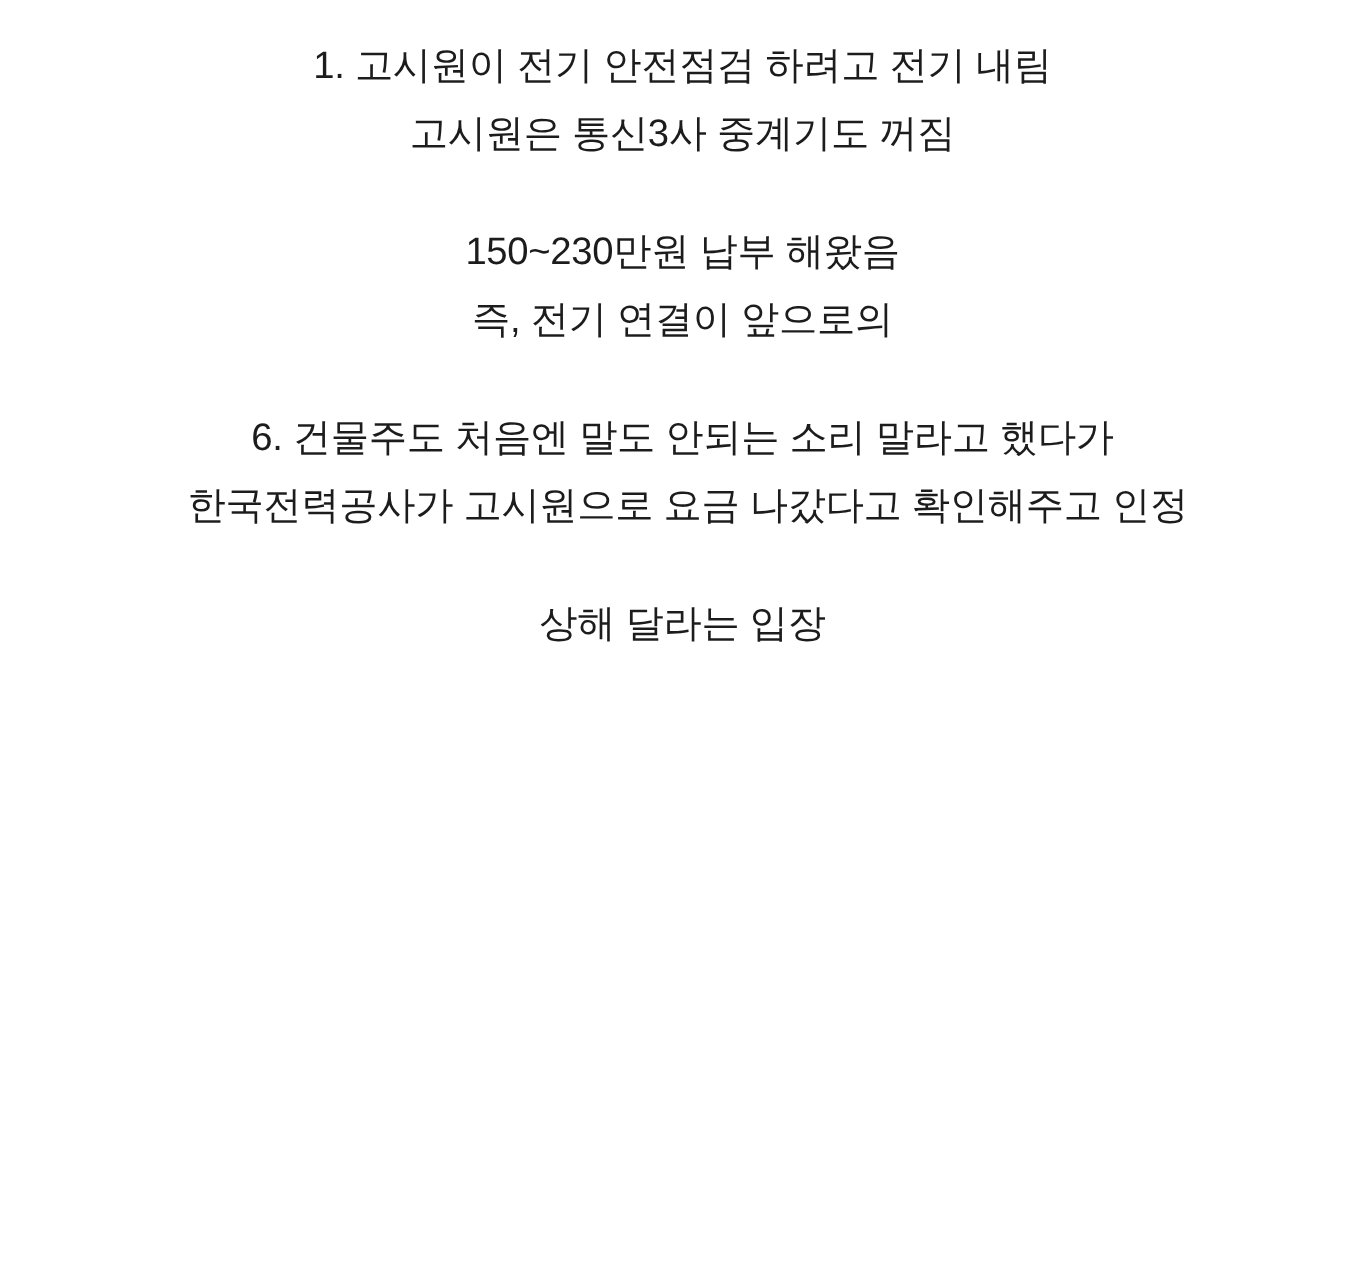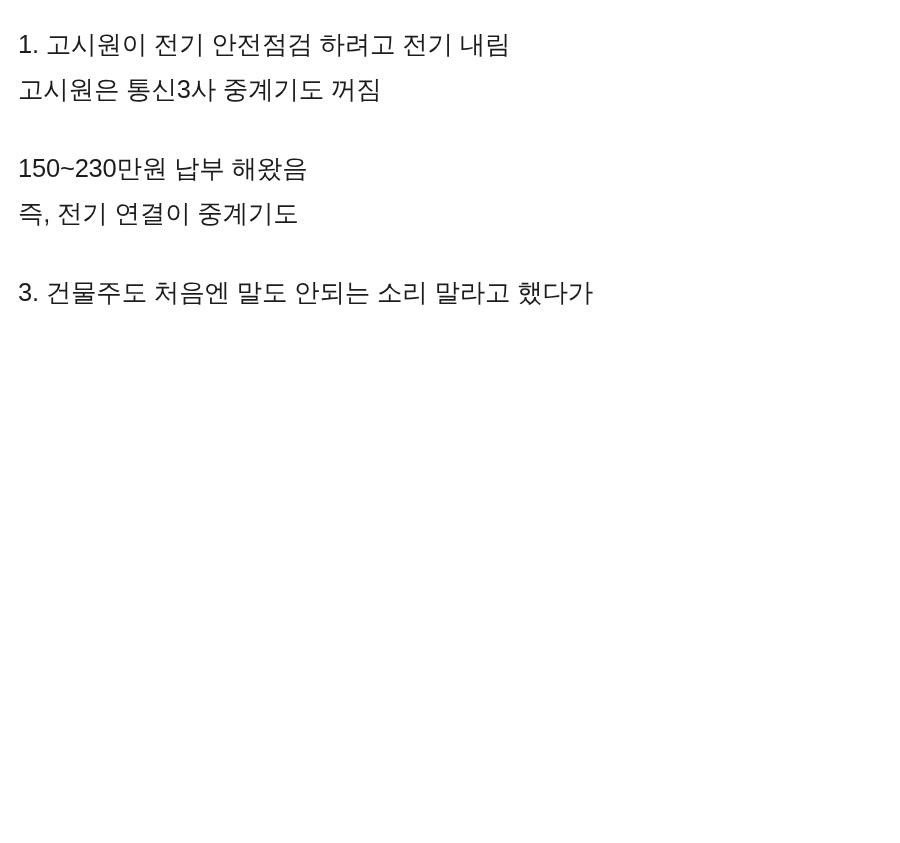--- a/index.html
+++ b/index.html
@@ -14,20 +14,21 @@
     font-family: "Liberation Sans", "DejaVu Sans", sans-serif;
     color: #1a1a1a;
     overflow: hidden;
   }
   .page {
     width: 900px;
     height: 718px;
     box-sizing: border-box;
     padding: 22px 8px 0 18px;
     background: #ffffff;
+    text-align: center;
   }
   .block {
     margin: 0 0 34px 0;
   }
   .block:last-child {
     margin-bottom: 0;
   }
   .line {
     font-size: 25.5px;
     line-height: 45px;
@@ -43,24 +44,26 @@
 <div class="page">
 
   <div class="block">
     <div class="line">1. 고시원이 전기 안전점검 하려고 전기 내림</div>
     <div class="line">고시원은 통신3사 중계기도 꺼짐</div>
   </div>
 
 
   <div class="block">
     <div class="line">150~230만원 납부 해왔음</div>
-    <div class="line">즉, 전기 연결이 중계기도</div>
+    <div class="line">즉, 전기 연결이 앞으로의</div>
   </div>
 
   <div class="block">
-    <div class="line">3. 건물주도 처음엔 말도 안되는 소리 말라고 했다가</div>
+    <div class="line">6. 건물주도 처음엔 말도 안되는 소리 말라고 했다가</div>
+    <div class="line"> 한국전력공사가 고시원으로 요금 나갔다고 확인해주고 인정</div>
   </div>
 
 
   <div class="block">
+    <div class="line">상해 달라는 입장</div>
   </div>
 
 </div>
 
 </body></html>

